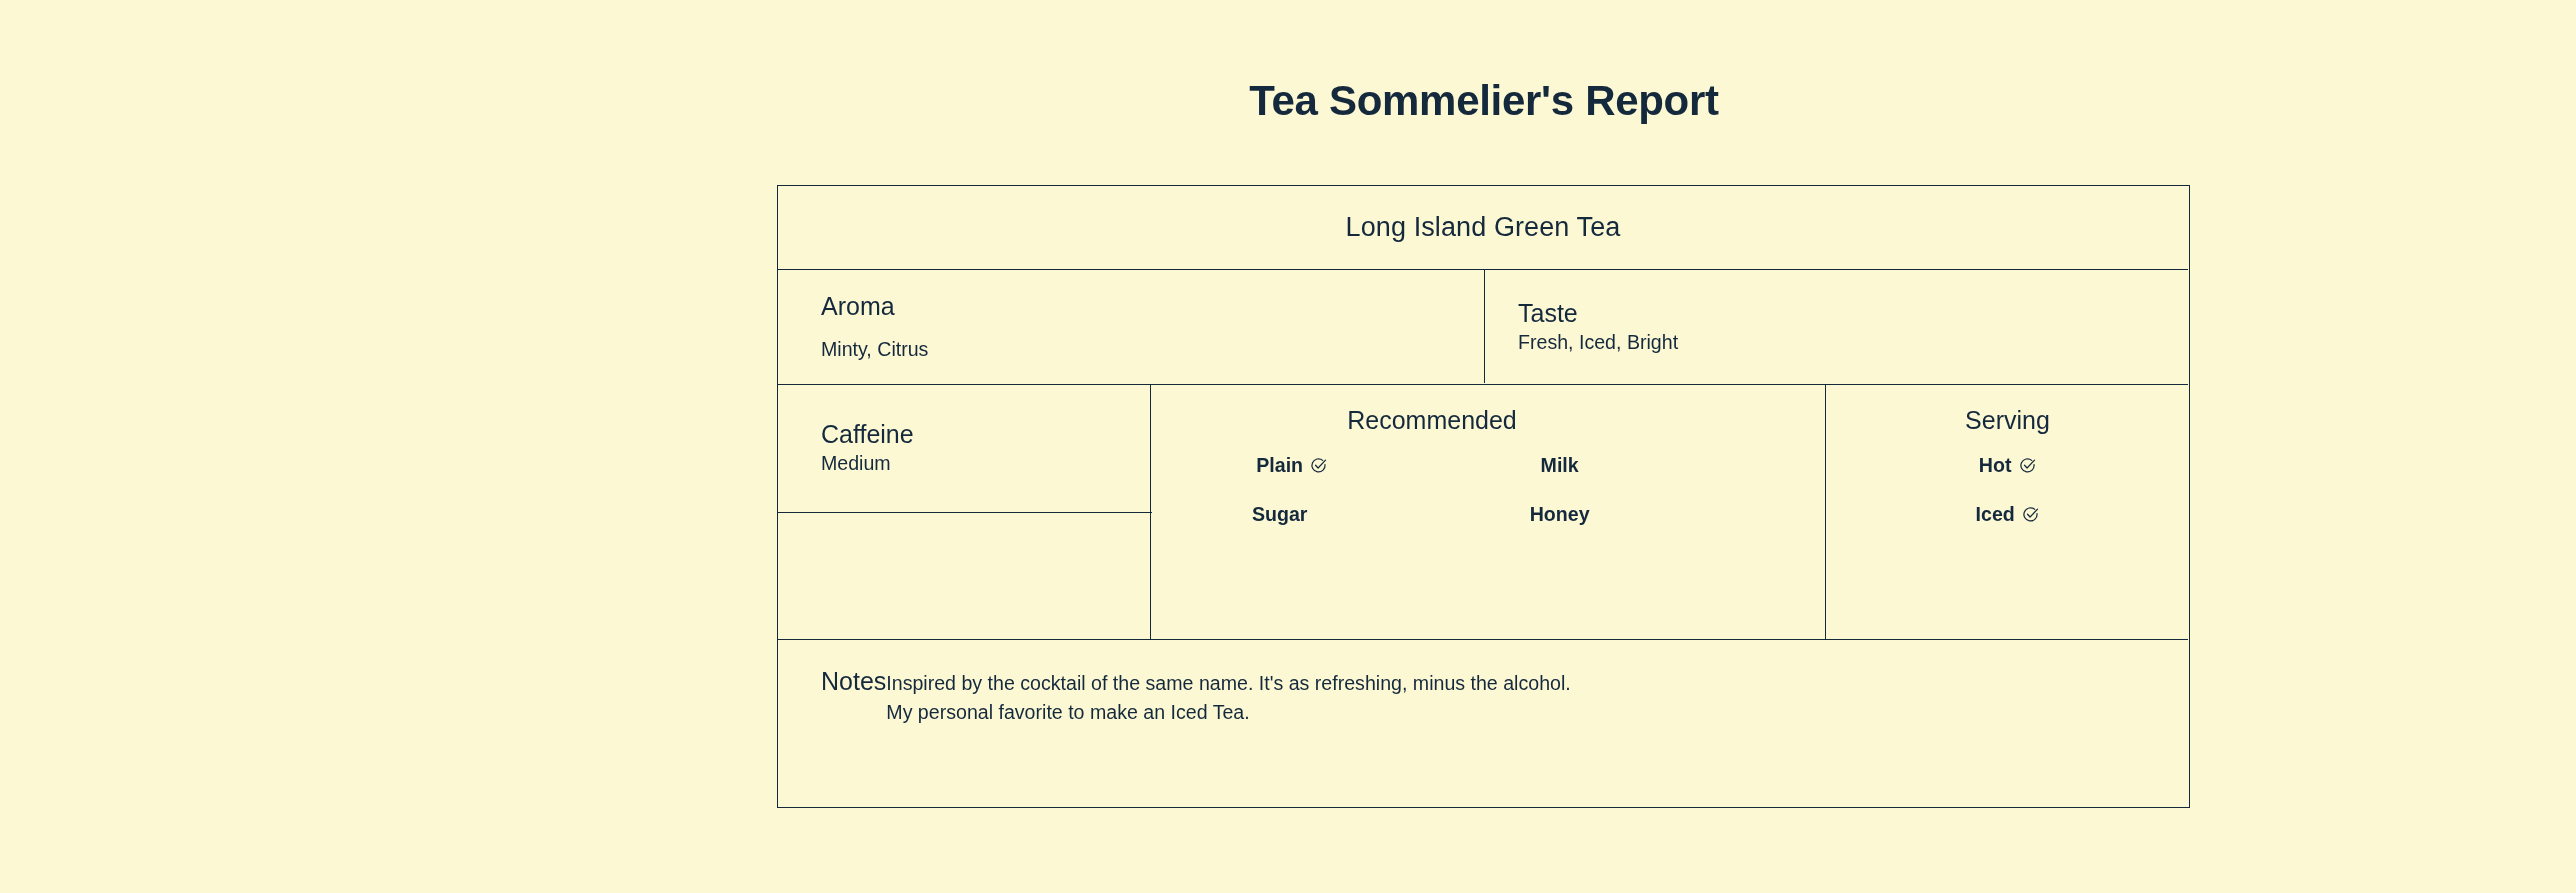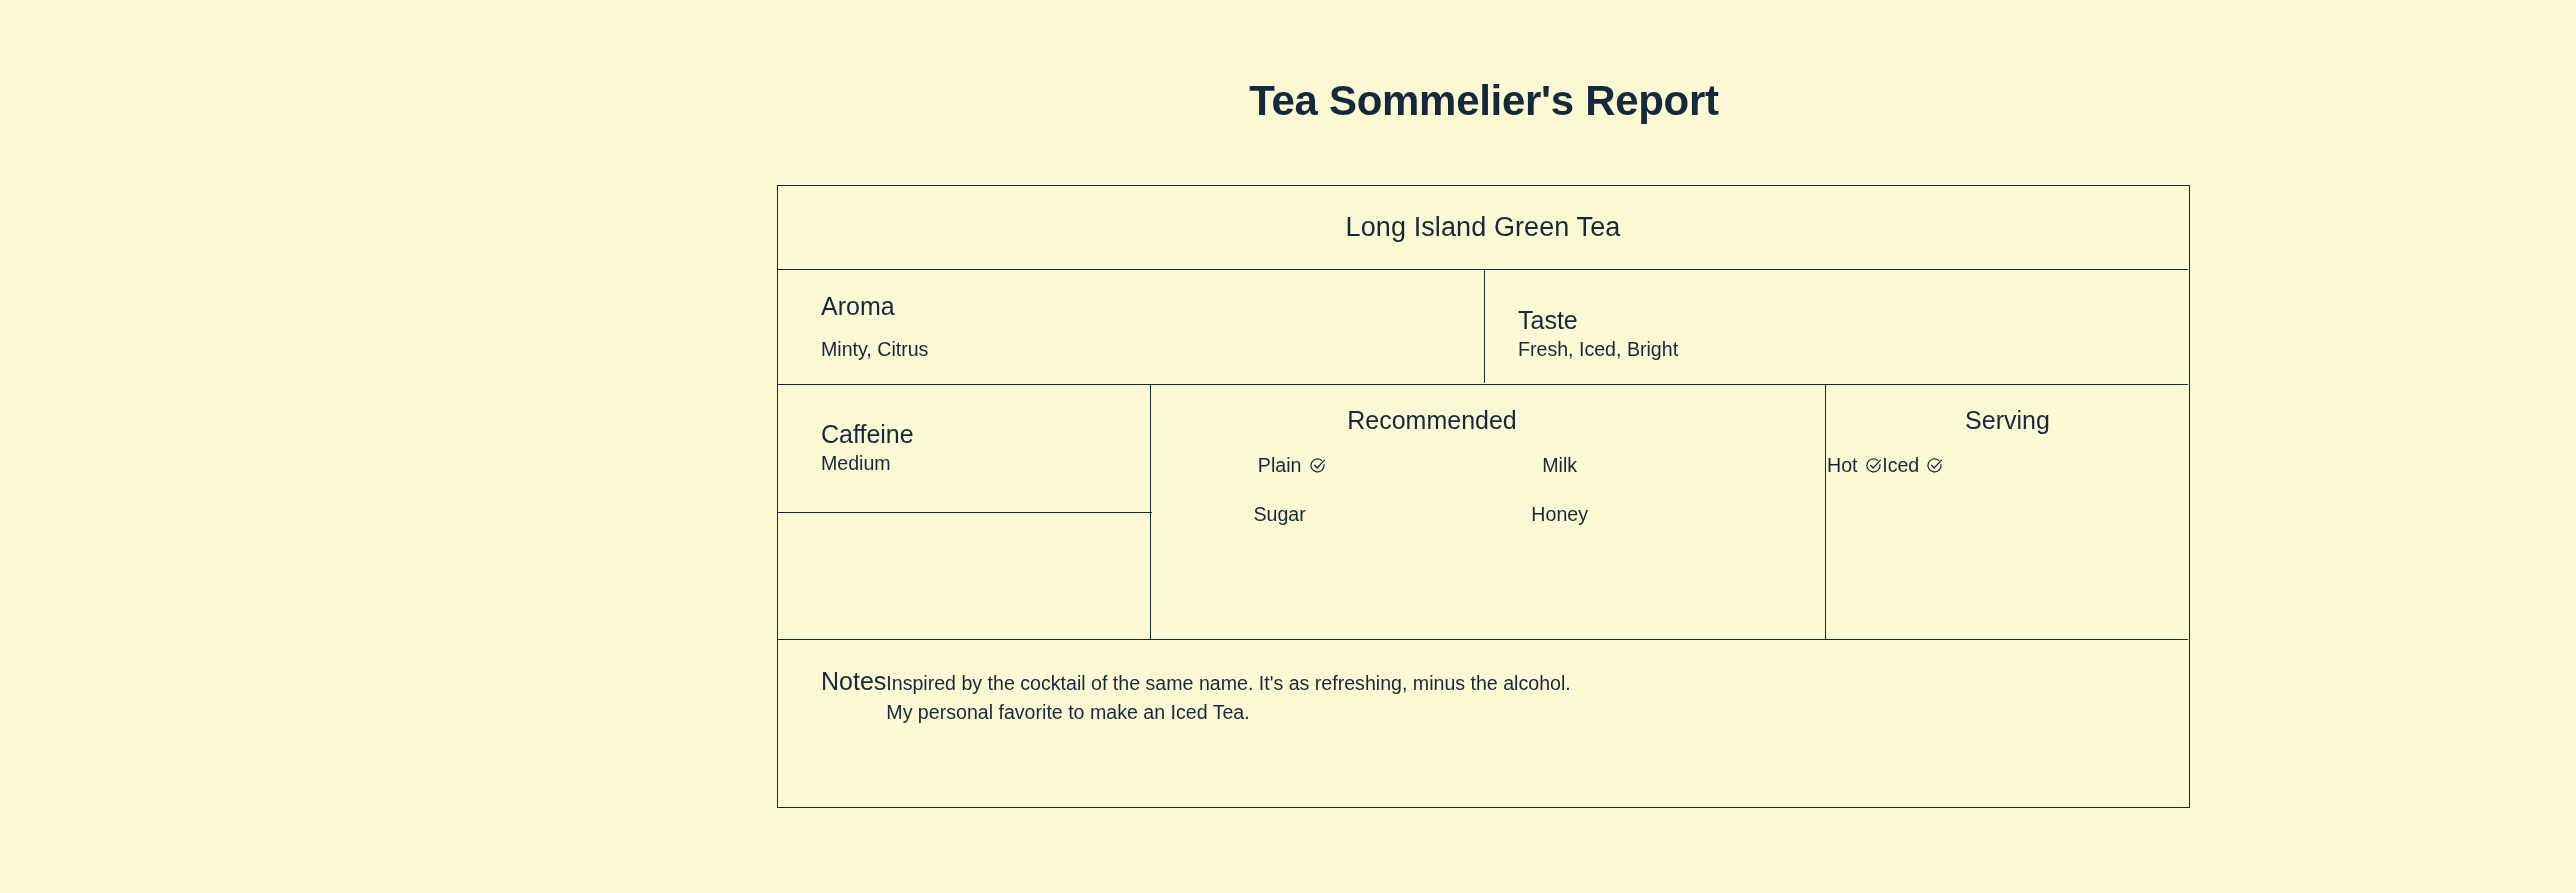--- a/index.html
+++ b/index.html
@@ -88,21 +88,21 @@
     line-height: 1.18;
     margin-bottom: 2.1px;
   }
   .pair-cell .v {
     font-size: 19.6px;
     font-weight: 400;
     line-height: 1.2;
   }
 
   .cell-aroma { left: 0;     top: 84px; width: 371px;  height: 113px; gap: 14px; }
-  .cell-taste { left: 708px; top: 91px; width: 464px;  height: 113px; padding-left: 32px; }
+  .cell-taste { left: 708px; top: 84px; width: 464px;  height: 113px; padding-left: 32px; }
 
   
   .cell-caffeine { left: 0; top: 199px; width: 371px; height: 126px; }
   .cell-origin   { left: 0; top: 327px; width: 371px; height: 126px; }
 
   .block {
     position: absolute;
     box-sizing: border-box;
   }
   .block-title {
@@ -128,32 +128,32 @@
 
   .opt-grid {
     margin-top: 23px;
     display: grid;
     grid-template-columns: 1fr 1fr;
     row-gap: 29px;
   }
   .opt-col {
     margin-top: 23px;
     display: flex;
-    flex-direction: row;
+    flex-direction: column;
     row-gap: 29px;
     align-items: center;
   }
 
   .opt {
     display: flex;
     align-items: center;
     justify-content: center;
     gap: 7.2px;
     font-size: 19.6px;
-    font-weight: 400;
+    font-weight: 700;
     line-height: 1;
   }
   .opt .check-icon {
     width: 17.5px;
     height: 17.5px;
     display: inline-block;
     flex: 0 0 17.5px;
   }
   .opt .check-icon svg {
     display: block;

